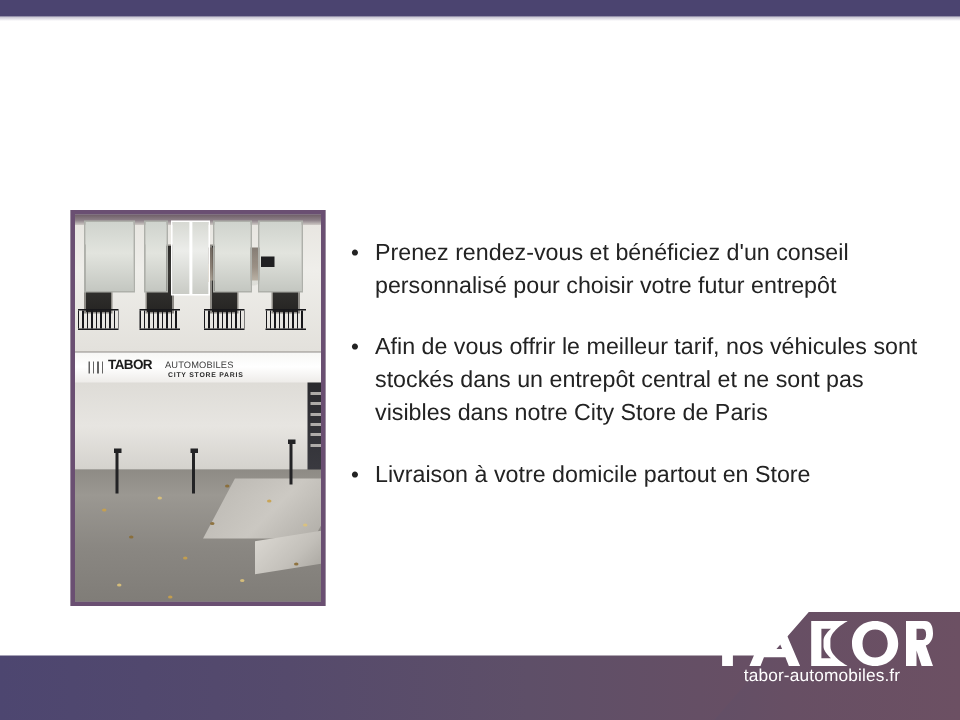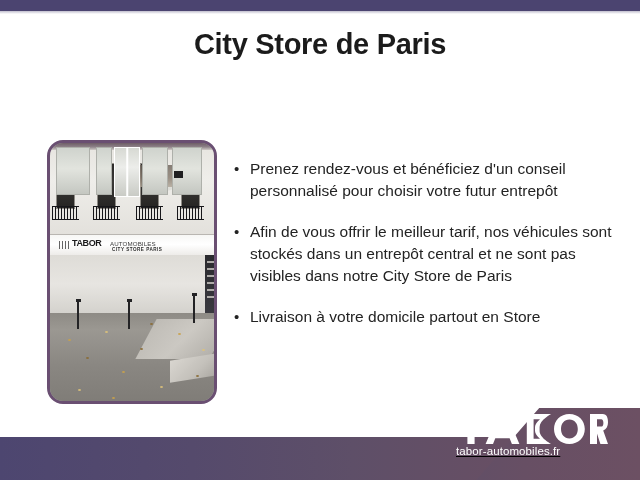--- a/index.html
+++ b/index.html
@@ -54,21 +54,21 @@
   .title-line { display: block; white-space: nowrap; }
 
   
   .photo-frame {
     position: absolute;
     left: 47px;
     top: 140px;
     width: 170px;
     height: 264px;
     border: 3px solid #6a4f72;
-    border-radius: 16px;
+    border-radius: 0;
     box-sizing: border-box;
     overflow: hidden;
     background: #a3a3a3;
   }
   .photo {
     position: absolute;
     left: 0; top: 0;
     width: 100%;
     height: 100%;
     overflow: hidden;
@@ -264,24 +264,24 @@
     position: absolute;
     left: 430px;
     top: 405px;
     width: 210px;
     height: 75px;
     background: linear-gradient(to right, #5e4f68 0%, #674f64 45%, #6c5063 100%);
     clip-path: polygon(0 100%, 22% 100%, 52% 4%, 100% 4%, 100% 100%);
   }
   .logo-wrap {
     position: absolute;
-    left: 456px;
+    left: 470px;
     top: 414px;
     width: 156px;
-    text-decoration: underline;
+    text-align: center;
   }
   .logo-mark {
     display: block;
     width: 152px;
     height: 30px;
   }
   .logo-url {
     display: block;
     margin-top: 1px;
     color: #ffffff;
@@ -292,21 +292,20 @@
 </style>
 </head>
 <body>
 
 <div id="slide">
 
   <div class="top-strip"></div>
   <div class="top-strip-shadow"></div>
 
   <div class="title-block">
-    <span class="title-line">City Store de Paris</span>
   </div>
 
   <div class="photo-frame">
     <div class="photo">
 
       <div class="ph-roof"></div>
 
       <div class="ph-facade"></div>
       <div class="ph-win w1"></div>
       <div class="ph-win w2"></div>

